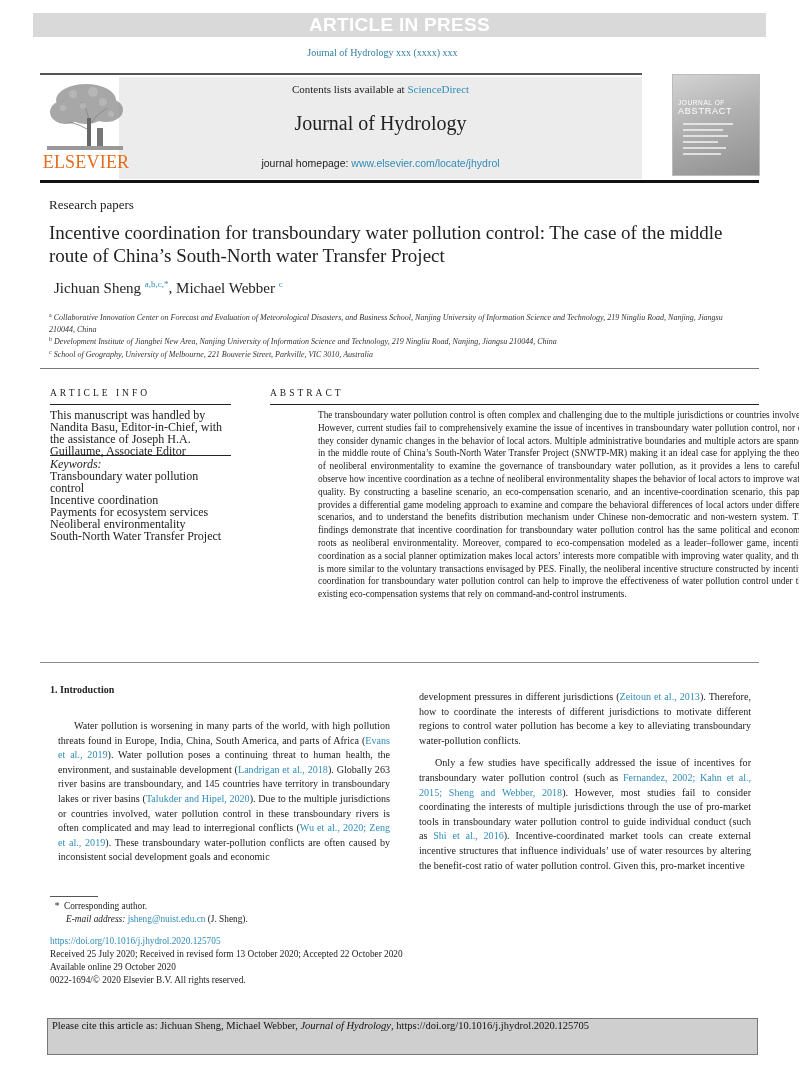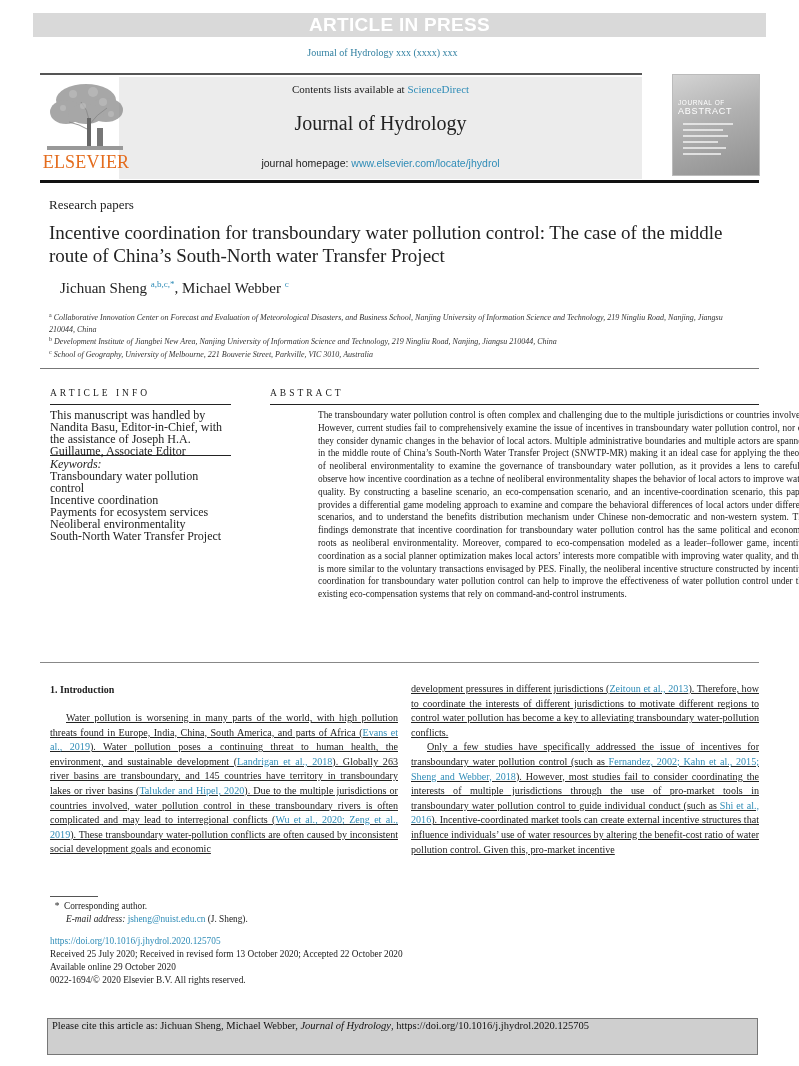--- a/index.html
+++ b/index.html
@@ -28,40 +28,40 @@
   .cover .c1 { position: absolute; left: 5px; top: 24px; font-family: "Liberation Sans", sans-serif;
                font-size: 6.5px; color: #fff; letter-spacing: 0.6px; }
   .cover .c2 { position: absolute; left: 5px; top: 31px; font-family: "Liberation Sans", sans-serif;
                font-size: 9px; color: #fff; letter-spacing: 0.8px; }
   .cover .lines { position: absolute; left: 10px; top: 48px; width: 50px; }
   .cover .lines div { height: 2px; background: #efefef; margin-bottom: 4px; opacity: 0.8; }
   .masthead-bottom-rule { left: 40px; top: 180px; width: 719px; height: 3px; background: #111; }
 
   .section-label { left: 49px; top: 197px; font-size: 13px; color: #222; }
   .title { left: 49px; top: 221px; width: 680px; font-size: 19px; line-height: 23px; color: #222; }
-  .authors { left: 60px; top: 279px; font-size: 15px; color: #222; }
+  .authors { left: 54px; top: 279px; font-size: 15px; color: #222; }
   .authors sup { font-size: 9px; color: #2f8cb7; vertical-align: 6px; }
   .affil { left: 49px; width: 700px; font-size: 8px; font-style: italic; line-height: 12px; color: #333; }
   .affil sup { font-style: normal; font-size: 6px; vertical-align: 3px; }
   .rule-thin { height: 1px; background: #777; }
 
   .ai-head { left: 50px; top: 388px; font-size: 9.5px; letter-spacing: 3px; color: #222; }
   .ai-rule { left: 50px; width: 181px; height: 1px; background: #222; }
   .ai-text { left: 50px; width: 185px; font-size: 12px; line-height: 12px; color: #222; }
   .keywords-label { font-style: italic; }
 
   .abs-head { left: 270px; top: 388px; font-size: 9.5px; letter-spacing: 3px; color: #222; }
   .abs-rule { left: 270px; top: 404px; width: 489px; height: 1px; background: #222; }
   .abs-text { left: 270px; top: 409px; width: 489px; font-size: 9.3px; line-height: 12.8px;
               text-align: justify; color: #222; margin-left: 48px; }
   .body-rule { left: 40px; top: 662px; width: 719px; height: 1px; background: #888; }
 
   .intro-heading { left: 50px; top: 684px; font-size: 10px; font-weight: bold; color: #222; }
   .col { width: 348px; font-size: 10.1px; line-height: 14.6px; text-align: justify; color: #222; }
-  .col p { margin: 0; text-indent: 16px; text-decoration: underline; }
+  .col p { margin: 8px; text-indent: 16px; }
   .col p.noindent { text-indent: 0; }
 
   .fn-rule { left: 50px; top: 896px; width: 48px; height: 1px; background: #555; }
   .footnote { left: 50px; top: 900px; font-size: 9.3px; line-height: 13px; color: #222; }
   .meta { left: 50px; top: 935px; font-size: 9.3px; line-height: 13px; color: #222; }
 
   .cite-box { left: 47px; top: 1018px; width: 711px; height: 37px; background: #cfcfcf;
               border: 1px solid #777; box-sizing: border-box; }
   .cite-text { left: 52px; top: 1020px; font-size: 10.5px; color: #111; }
 </style>

